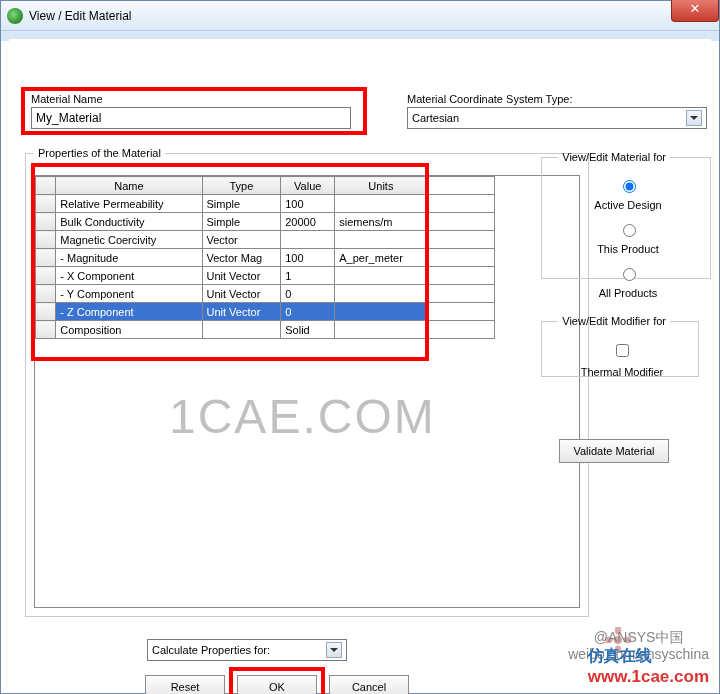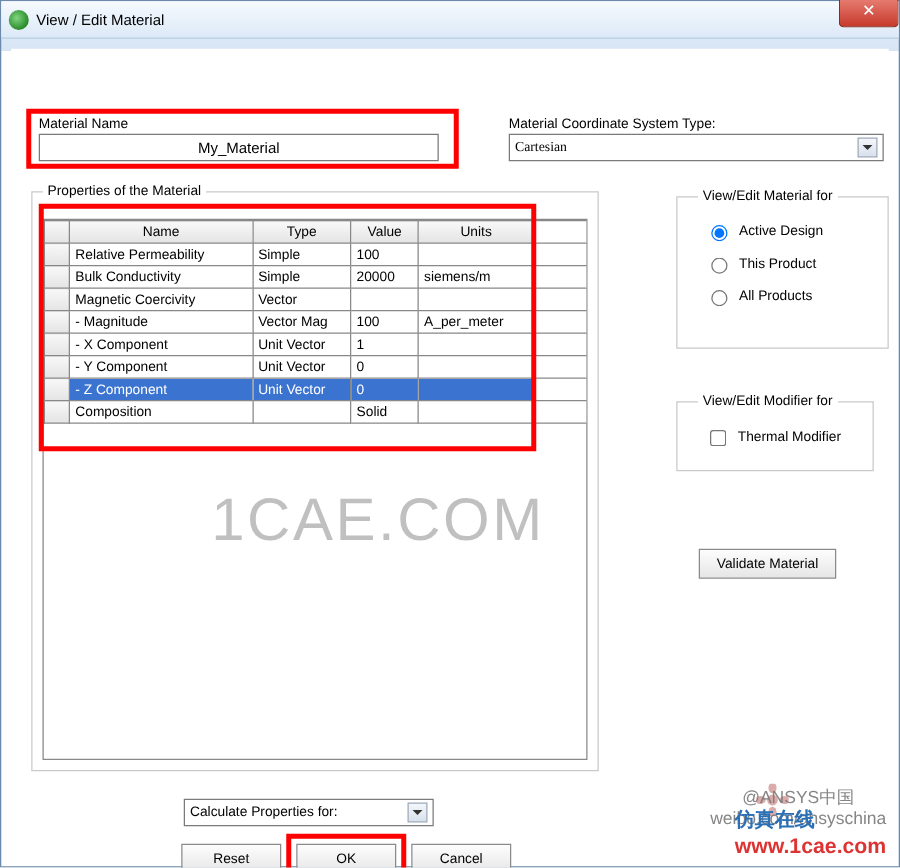--- a/index.html
+++ b/index.html
@@ -62,21 +62,20 @@
     pointer-events: none;
   }
   .label { position: absolute; }
   .input-name {
     position: absolute;
     left: 22px; top: 68px; width: 320px; height: 22px;
     border: 1px solid #7a7a7a;
     padding: 2px 4px;
     font-size: 12px;
     background: #fff;
-    text-align: center;
   }
   .combo {
     position: absolute;
     border: 1px solid #7a7a7a;
     background: #fff;
     height: 22px;
     padding: 2px 4px;
     display: flex;
     align-items: center;
     justify-content: space-between;
@@ -86,21 +85,21 @@
     background: linear-gradient(#f4f7fb, #d8e1ec);
     border: 1px solid #9aa7b7;
     display: flex; align-items:center; justify-content:center;
   }
   .combo .arrow::after {
     content:""; border: 4px solid transparent; border-top-color:#333; margin-top:3px;
   }
   fieldset.props {
     position: absolute;
     left: 14px; top: 108px;
-    width: 454px; height: 470px;
+    width: 564px; height: 470px;
     border: 1px solid #c9c9c9;
     padding: 0;
   }
   fieldset legend { padding: 0 4px; margin-left: 8px; font-size: 11px; }
   .table-wrap {
     position: absolute;
     left: 8px; right: 8px; top: 16px; bottom: 8px;
     border: 1px solid #888;
     background: #fff;
     overflow: hidden;
@@ -141,20 +140,21 @@
   }
   fieldset.modfor {
     position: absolute;
     left: 530px; top: 276px;
     width: 158px; height: 62px;
     border: 1px solid #c9c9c9;
   }
   fieldset.viewfor label, fieldset.modfor label {
     display: flex; align-items: center; gap: 6px;
     margin: 10px 10px 4px 14px;
+    flex-direction: column;
   }
   .btn {
     position: absolute;
     height: 24px;
     border: 1px solid #8a8a8a;
     background: linear-gradient(#fdfdfd,#e6e6e6);
     text-align: center;
     line-height: 22px;
     font-size: 11px;
     padding: 0 12px;
@@ -197,21 +197,21 @@
       <span>✕</span>
     </div>
   </div>
 
   <div class="content">
 
     <div class="label" style="left:22px; top:54px;">Material Name</div>
     <input class="input-name" type="text" value="My_Material" style="">
 
     <div class="label" style="left:398px; top:54px;">Material Coordinate System Type:</div>
-    <div class="combo" style="left:398px; top:68px; width:300px;font-family:Liberation Serif, serif;">
+    <div class="combo" style="left:398px; top:68px; width:300px;">
       <span>Cartesian</span>
       <span class="arrow"></span>
     </div>
 
     <fieldset class="props">
       <legend>Properties of the Material</legend>
       <div class="table-wrap">
         <table class="data">
           <thead>
             <tr>

